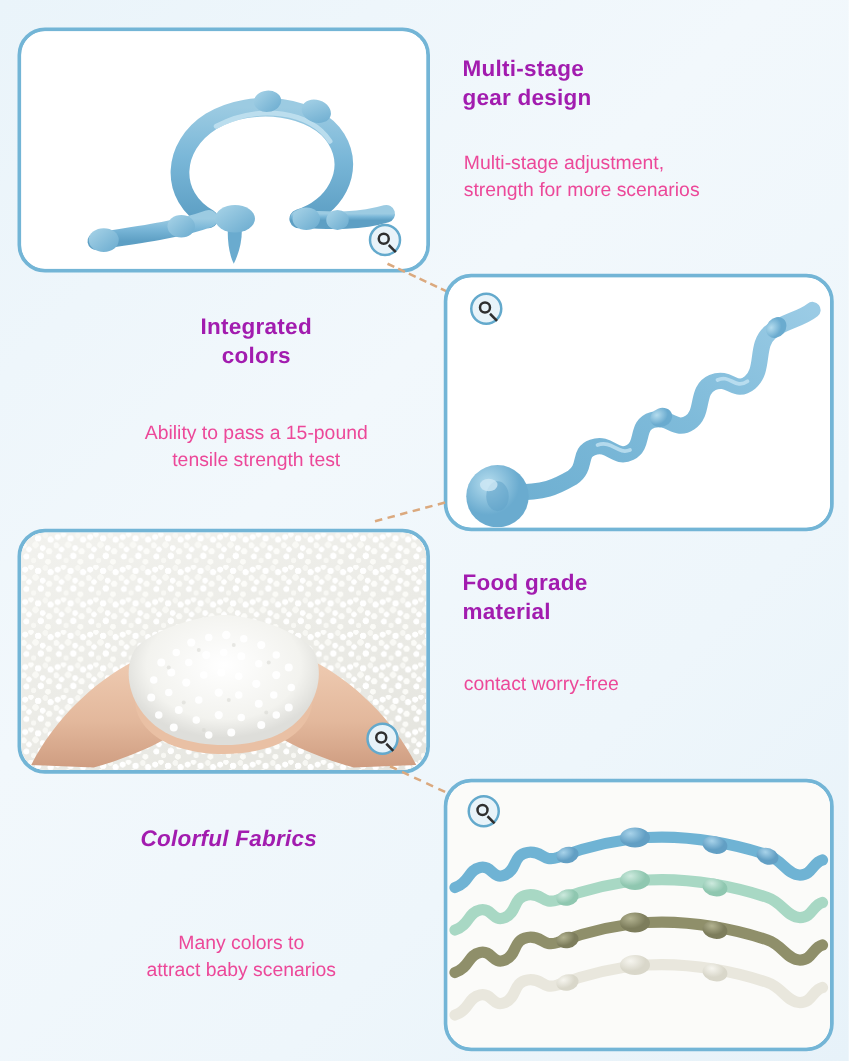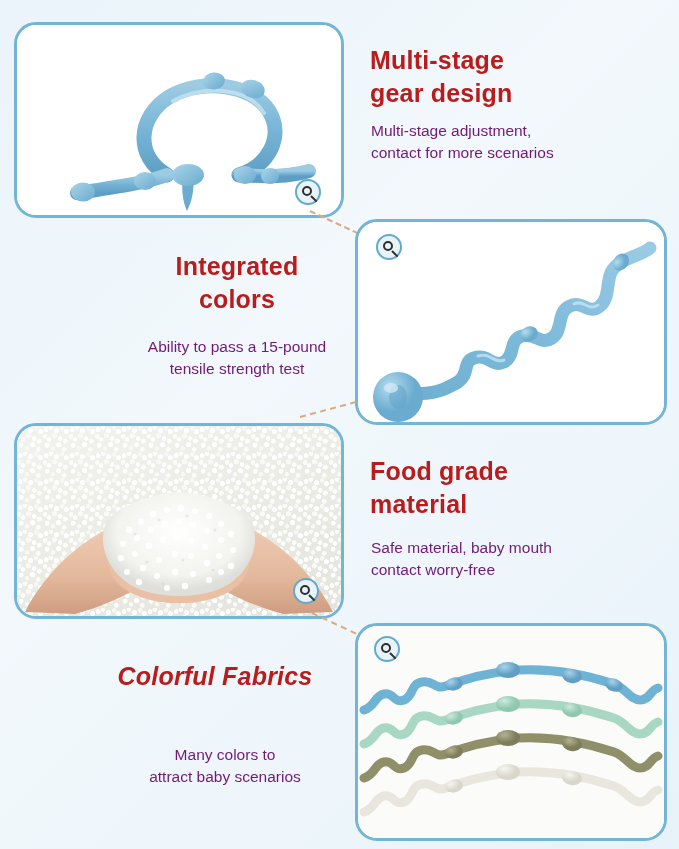--- a/index.html
+++ b/index.html
@@ -31,33 +31,33 @@
   .card-inner {
     position: absolute;
     inset: 0;
     overflow: hidden;
     border-radius: 19px;
   }
 
   
   .headline {
     position: absolute;
-    color: #b91c1c;
-    font-size: 25px;
+    color: #a21caf;
+    font-size: 18px;
     font-weight: bold;
     line-height: 1.3;
     letter-spacing: 0.2px;
   }
   .subtext {
     position: absolute;
-    color: #701a75;
+    color: #ec4899;
     font-size: 15.5px;
     line-height: 1.45;
   }
-  .ctr { text-align: center; margin-left: 32px; }
+  .ctr { text-align: center; }
   .lft { text-align: left; }
 
   
   .magnifier {
     position: absolute;
     width: 26px;
     height: 26px;
     border-radius: 50%;
     background: #e8f3f9;
     border: 2px solid #63a9cc;
@@ -173,21 +173,21 @@
       <span class="handle"></span>
     </div>
   </div>
 
   <div class="headline lft" style="left:370px; top:44px; width:280px;">
     <div>Multi-stage</div>
     <div>gear design</div>
   </div>
   <div class="subtext lft" style="left:371px; top:120px; width:290px;">
     <div>Multi-stage adjustment,</div>
-    <div>contact for more scenarios</div>
+    <div>strength for more scenarios</div>
   </div>
 
   <div class="connector" style="left:310px; top:210px; width:72px; transform:rotate(25deg);"></div>
 
   <div class="card" id="card2" style="left:355px; top:219px; width:312px; height:206px;">
     <div class="card-inner" id="art2">
       <svg width="306" height="200" viewBox="0 0 306 200">
         <defs>
           <linearGradient id="g2" x1="0" y1="1" x2="1" y2="0">
             <stop offset="0%" stop-color="#6fb0d2"></stop>
@@ -336,21 +336,20 @@
       <span class="glass"></span>
       <span class="handle"></span>
     </div>
   </div>
 
   <div class="headline lft" style="left:370px; top:455px; width:290px;">
     <div>Food grade</div>
     <div>material</div>
   </div>
   <div class="subtext lft" style="left:371px; top:537px; width:290px;">
-    <div>Safe material, baby mouth</div>
     <div>contact worry-free</div>
   </div>
 
   <div class="connector" style="left:312px; top:612px; width:70px; transform:rotate(25deg);"></div>
 
   <div class="card" id="card4" style="left:355px; top:623px; width:312px; height:218px;">
     <div class="card-inner" id="art4">
       <svg width="306" height="212" viewBox="0 0 306 212">
         <defs>
           <radialGradient id="bBlue" cx="35%" cy="30%">

